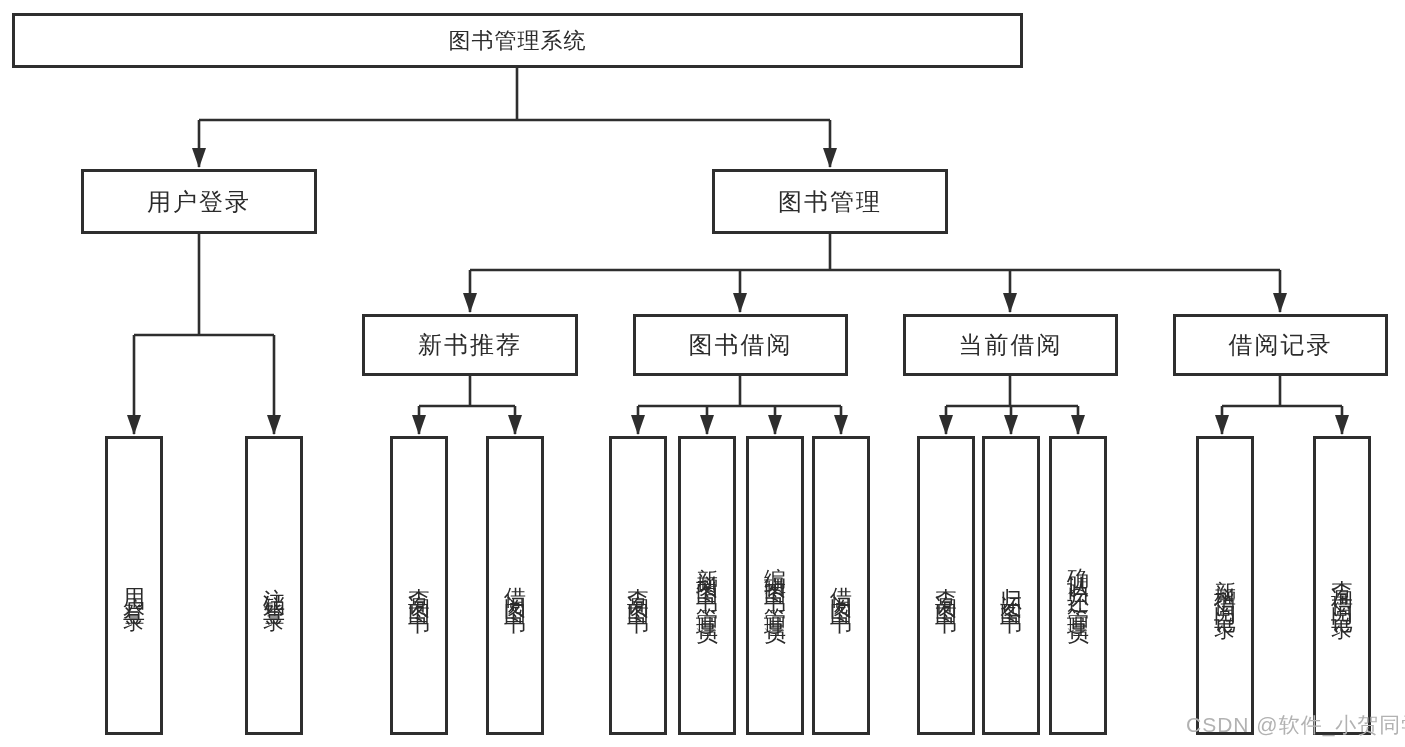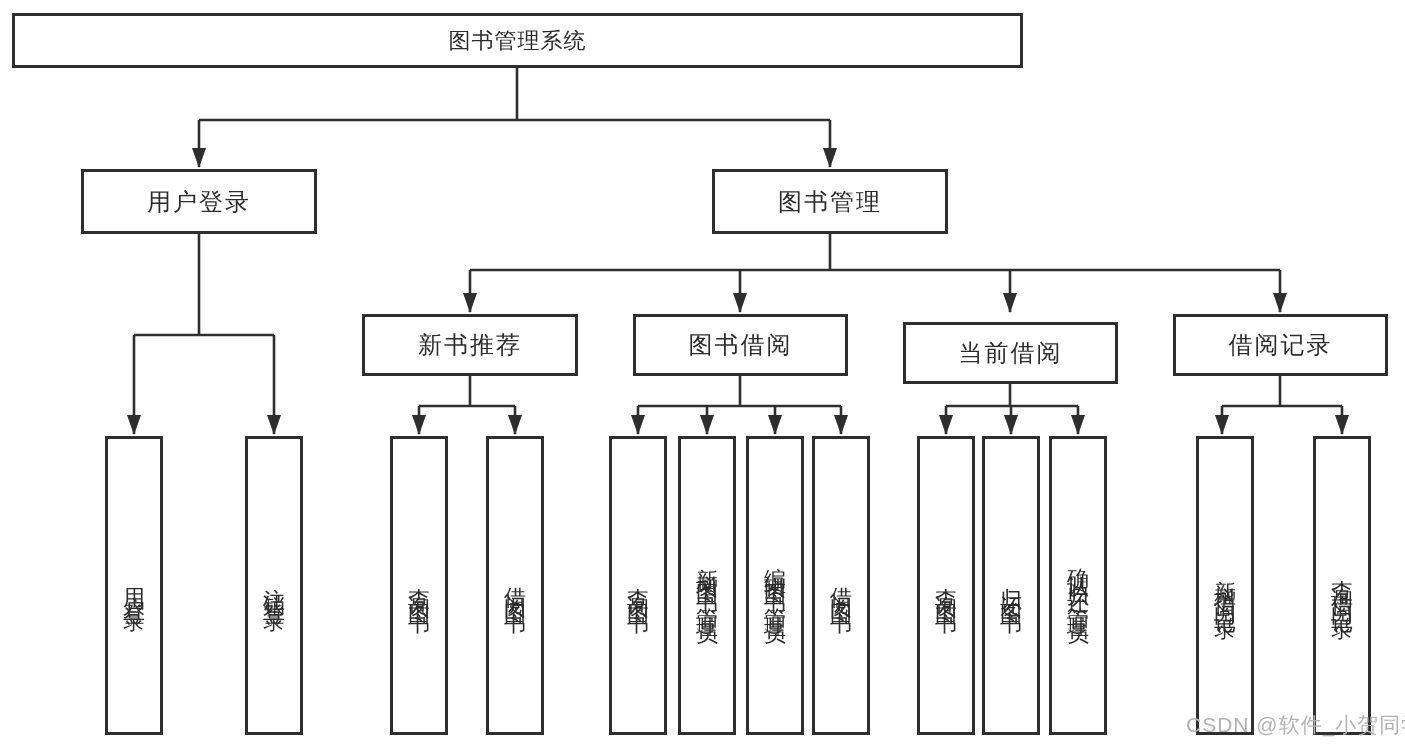--- a/index.html
+++ b/index.html
@@ -92,21 +92,21 @@
     <path d="M1342,406 V434" fill="none" stroke="#2e2e2e" stroke-width="2.6" marker-end="url(#arw)"></path>
   </svg>
 
   <div class="box title" style="left:12px; top:13px; width:1011px; height:55px;">图书管理系统</div>
 
   <div class="box lvl" style="left:81px; top:169px; width:236px; height:65px;">用户登录</div>
   <div class="box lvl" style="left:712px; top:169px; width:236px; height:65px;text-align:center;">图书管理</div>
 
   <div class="box lvl" style="left:362px; top:314px; width:216px; height:62px;">新书推荐</div>
   <div class="box lvl" style="left:633px; top:314px; width:215px; height:62px;">图书借阅</div>
-  <div class="box lvl" style="left:903px; top:314px; width:215px; height:62px;margin-top:8px;">当前借阅</div>
+  <div class="box lvl" style="left:903px; top:314px; width:215px; height:62px;">当前借阅</div>
   <div class="box lvl" style="left:1173px; top:314px; width:215px; height:62px;">借阅记录</div>
 
   <div class="box leaf" style="left:105px; top:436px; width:58px; height:299px;">
     <span class="vtext">用户登录</span>
   </div>
   <div class="box leaf" style="left:245px; top:436px; width:58px; height:299px;">
     <span class="vtext">注销登录</span>
   </div>
 
   <div class="box leaf" style="left:390px; top:436px; width:58px; height:299px;">

